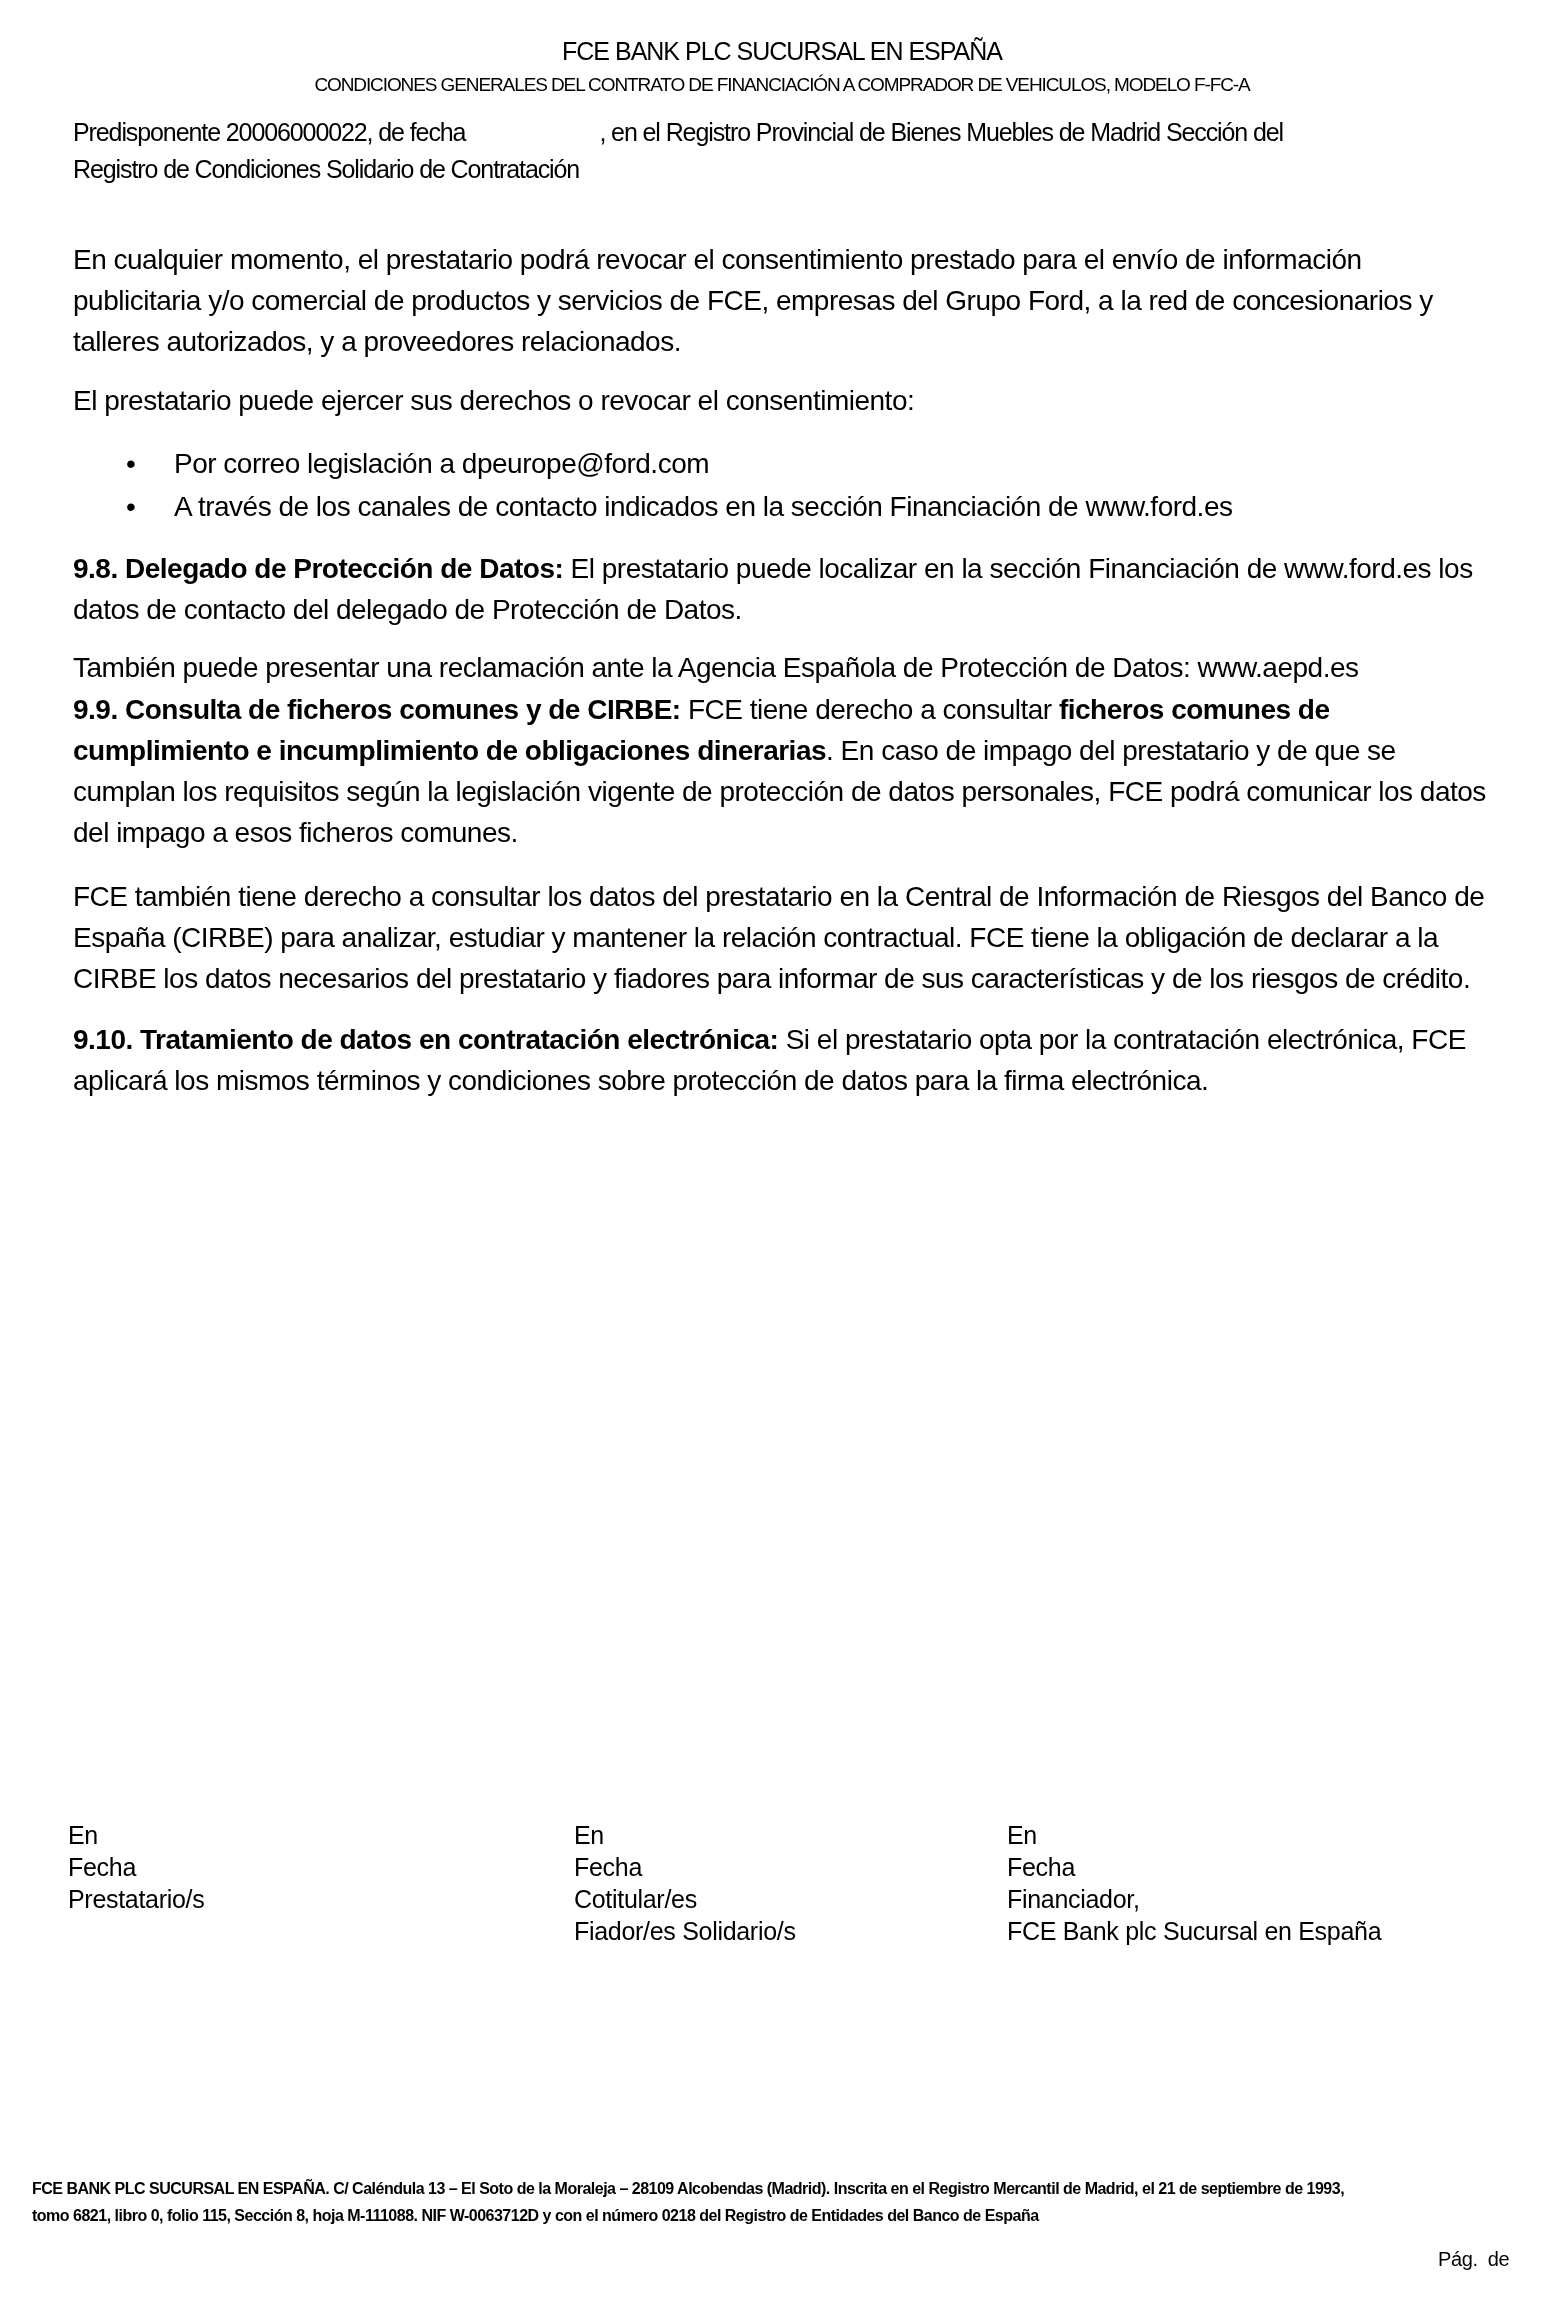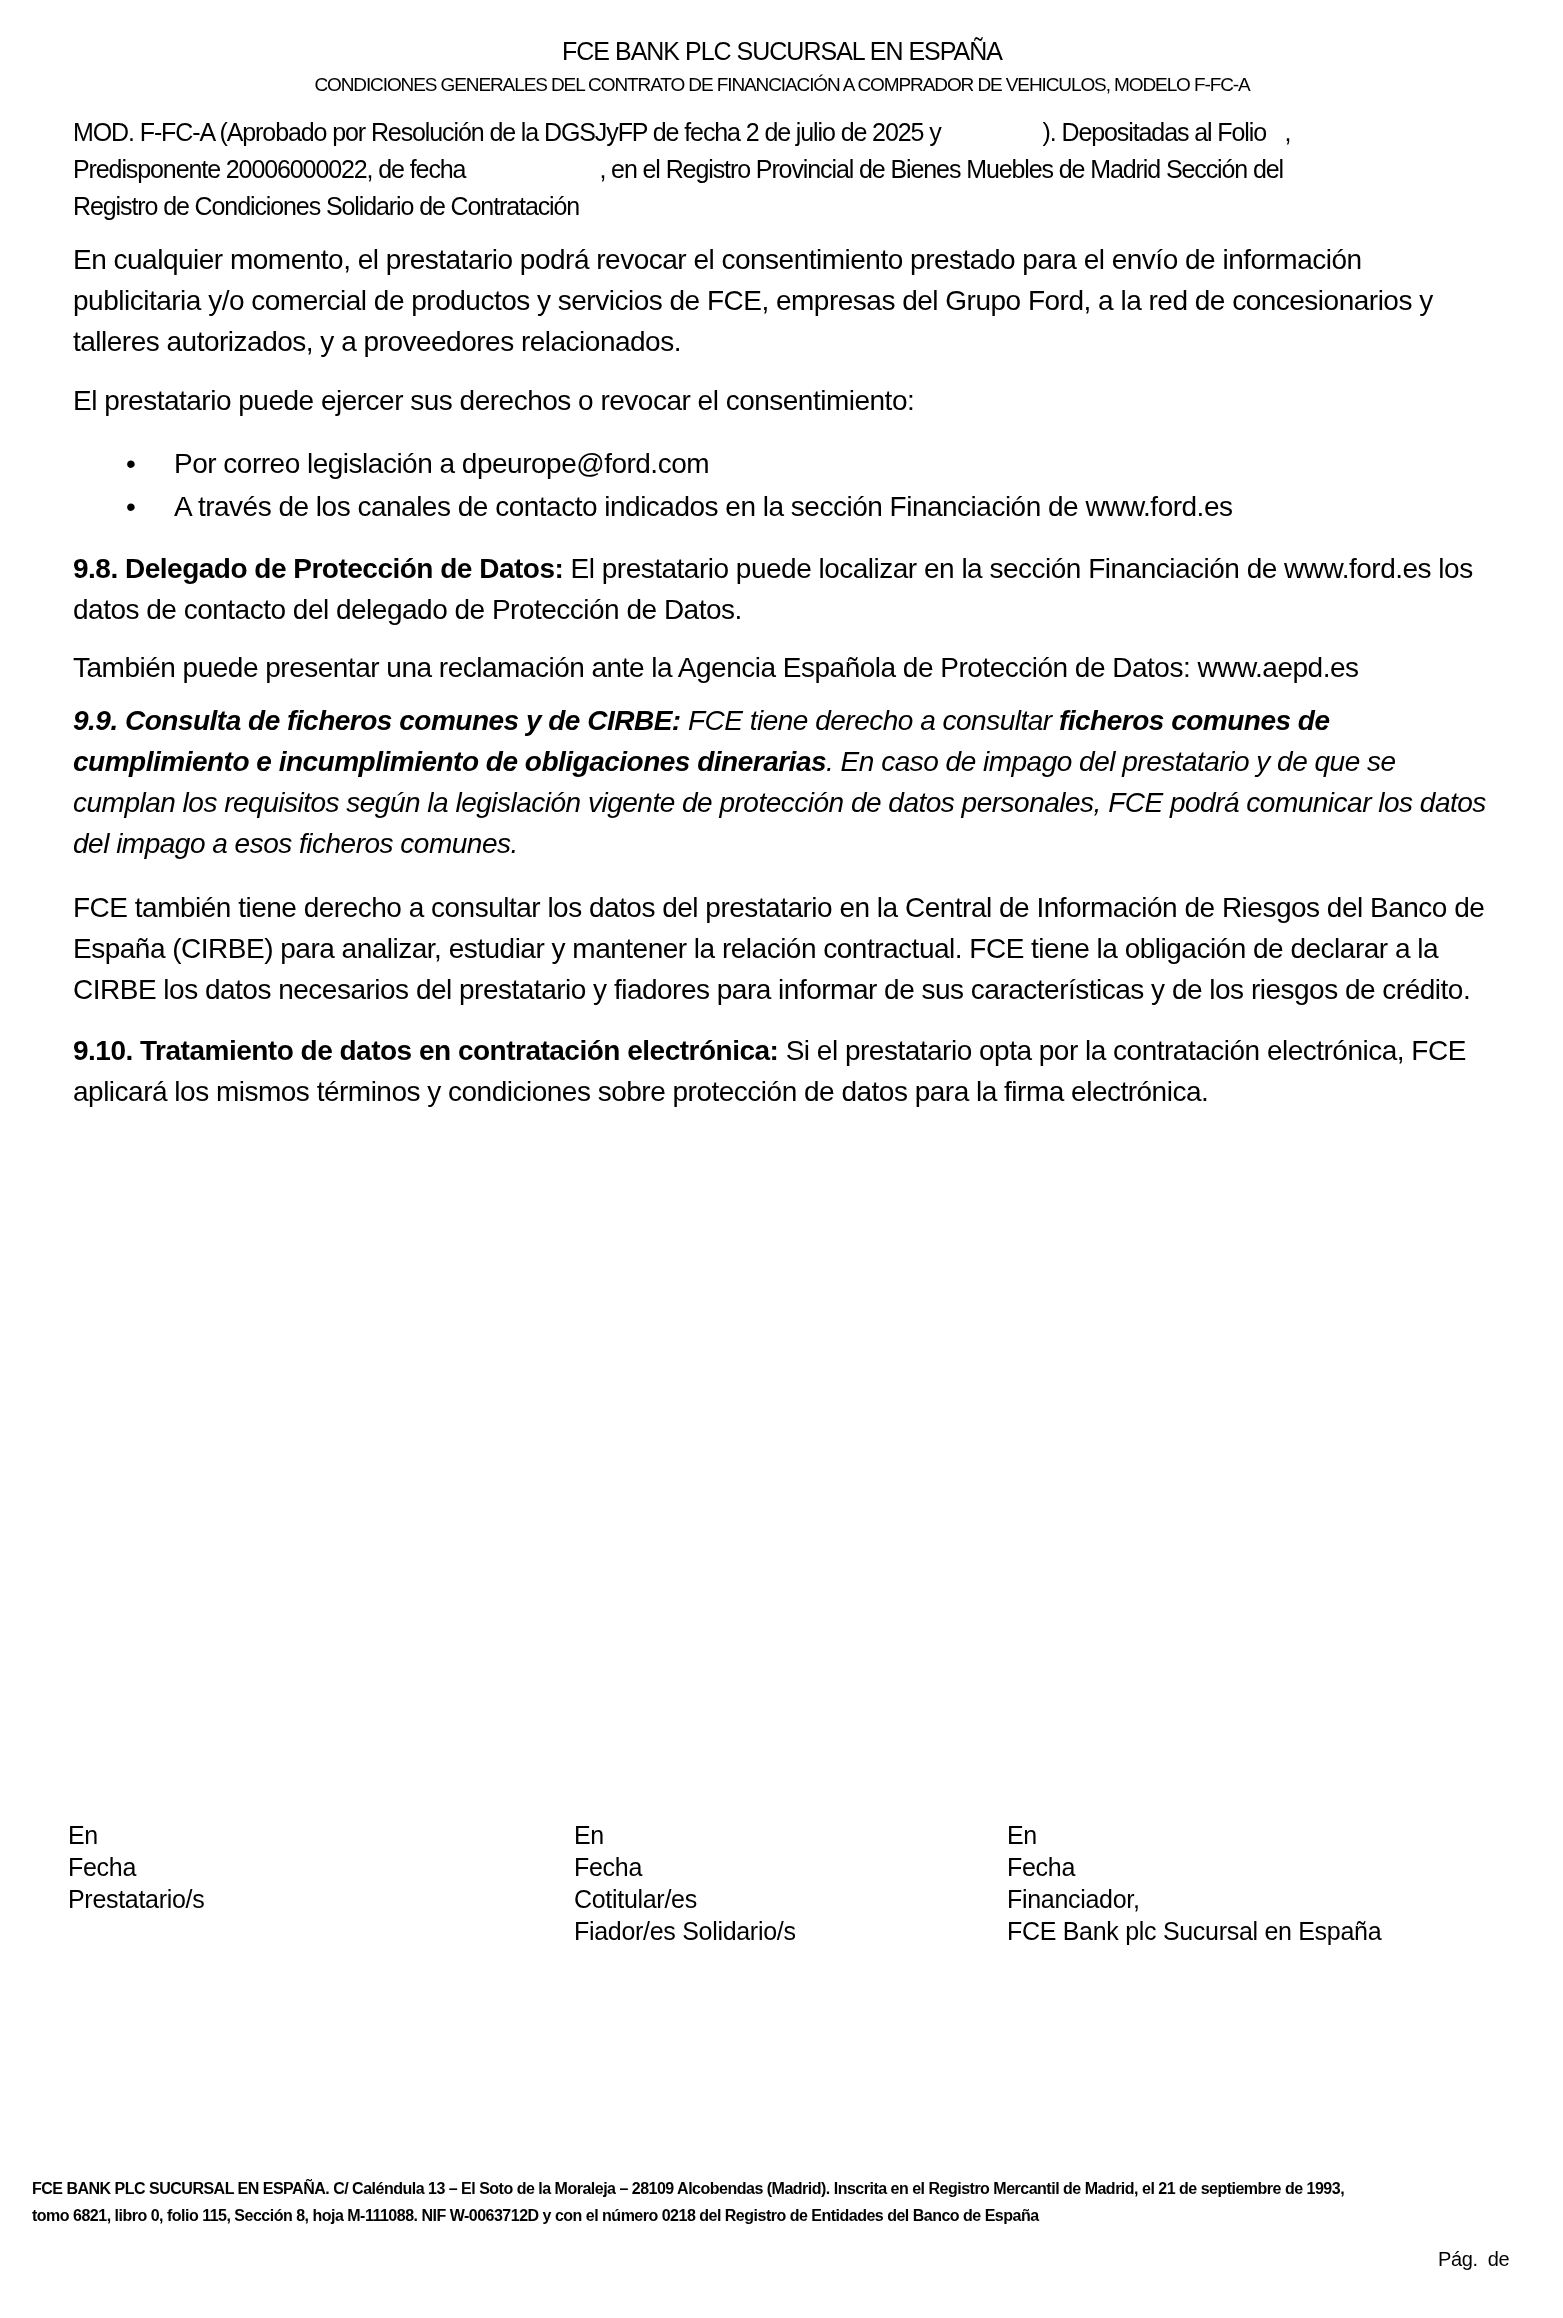--- a/index.html
+++ b/index.html
@@ -22,23 +22,20 @@
   .page { position: absolute; left: 1438px; top: 2248px; font-size: 20px; letter-spacing: -0.4px; }
 </style>
 </head>
 <body>
 
 <div class="abs hdr1">FCE BANK PLC SUCURSAL EN ESPAÑA</div>
 <div class="abs hdr2">CONDICIONES GENERALES DEL CONTRATO DE FINANCIACIÓN A COMPRADOR DE VEHICULOS, MODELO F-FC-A</div>
 
 <div class="abs mod">
   <div>
-    <span>MOD. F-FC-A (Aprobado por Resolución de la DGSJyFP de fecha 2 de julio de 2025 y</span><span class="gap" style="width:102px"></span><span>). Depositadas al Folio</span><span class="gap" style="width:18.4px"></span><span>,</span>
-  </div>
-  <div>
     <span>Predisponente 20006000022, de fecha</span><span class="gap" style="width:134px"></span><span>, en el Registro Provincial de Bienes Muebles de Madrid Sección del</span>
   </div>
   <div>Registro de Condiciones Solidario de Contratación</div>
 </div>
 
 <div class="body" style="top:239px;">
   <p>En cualquier momento, el prestatario podrá revocar el consentimiento prestado para el envío de información publicitaria y/o comercial de productos y servicios de FCE, empresas del Grupo Ford, a la red de concesionarios y talleres autorizados, y a proveedores relacionados.</p>
   <p style="margin-top:18px;">El prestatario puede ejercer sus derechos o revocar el consentimiento:</p>
   <ul class="bullets" style="margin-top:21px;">
     <li style="line-height:43px;">
@@ -49,21 +46,21 @@
       <span class="dot">•</span>
       <span>A través de los canales de contacto indicados en la sección Financiación de www.ford.es</span>
     </li>
   </ul>
 
   <p style="margin-top:20px;">
     <b>9.8. Delegado de Protección de Datos:</b><span> El prestatario puede localizar en la sección Financiación de www.ford.es los datos de contacto del delegado de Protección de Datos.</span>
   </p>
   <p style="margin-top:16.7px;">También puede presentar una reclamación ante la Agencia Española de Protección de Datos: www.aepd.es</p>
 
-  <p style="margin-top:12px;font-style:italic;">
+  <p style="margin-top:1px;">
     <b>9.9. Consulta de ficheros comunes y de CIRBE:</b><span> FCE tiene derecho a consultar </span><b>ficheros comunes de cumplimiento e incumplimiento de obligaciones dinerarias</b><span>. En caso de impago del prestatario y de que se cumplan los requisitos según la legislación vigente de protección de datos personales, FCE podrá comunicar los datos del impago a esos ficheros comunes.</span>
   </p>
   <p style="margin-top:23px;">FCE también tiene derecho a consultar los datos del prestatario en la Central de Información de Riesgos del Banco de España (CIRBE) para analizar, estudiar y mantener la relación contractual. FCE tiene la obligación de declarar a la CIRBE los datos necesarios del prestatario y fiadores para informar de sus características y de los riesgos de crédito.</p>
 
   <p style="margin-top:20px;">
     <b>9.10. Tratamiento de datos en contratación electrónica:</b><span> Si el prestatario opta por la contratación electrónica, FCE aplicará los mismos términos y condiciones sobre protección de datos para la firma electrónica.</span>
   </p>
 </div>
 
 <div class="sig-col" style="left:68px;">

